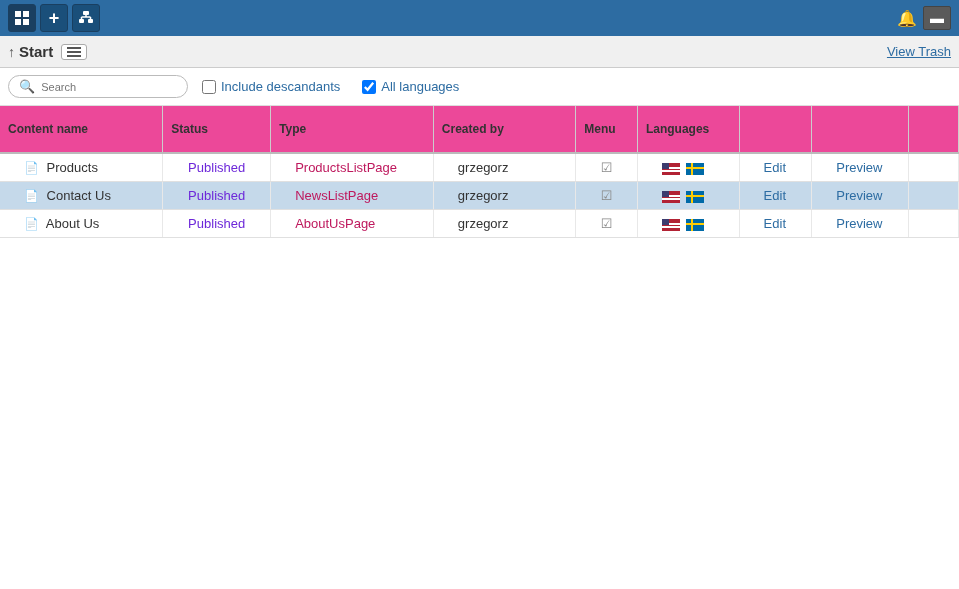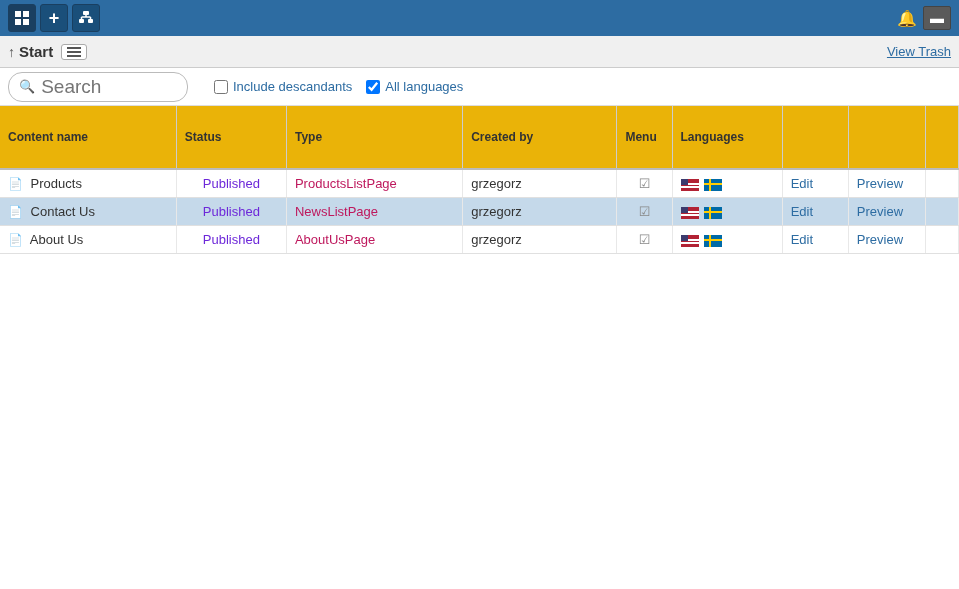--- a/index.html
+++ b/index.html
@@ -66,46 +66,46 @@
       display: flex;
       align-items: center;
       border: 1px solid #bbb;
       border-radius: 14px;
       padding: 3px 10px;
       background: #fff;
       width: 180px;
       gap: 6px;
     }
     .search-box input {
-      border: none; outline: none; font-size: 19px; width: 140px; background: transparent;
+      border: none; outline: none; font-size: 11px; width: 140px; background: transparent;
     }
     .search-icon { color: #888; font-size: 13px; }
-    .filter-options { display: flex; align-items: flex-start; gap: 14px; margin-left: 12px; }
+    .filter-options { display: flex; align-items: flex-start; gap: 22px; }
     .filter-item { display: flex; align-items: center; gap: 5px; font-size: 13px; }
     .filter-item input[type="checkbox"] { width: 14px; height: 14px; }
     .filter-item label { color: #2d6ca2; cursor: pointer; }
 
     
     .content-table {
       width: 100%;
       border-collapse: collapse;
     }
     .content-table th {
-      background: #eab308;
+      background: #ec4899;
       border-bottom: 2px solid #bbb;
       border-right: 1px solid #ccc;
-      padding: 24px 8px;
+      padding: 16px 8px;
       text-align: left;
       font-size: 12px;
       font-weight: bold;
       color: #333;
       white-space: nowrap;
     }
     .content-table td {
-      padding: 6px 8px;
+      padding: 6px 24px;
       border-bottom: 1px solid #e0e0e0;
       border-right: 1px solid #e8e8e8;
       font-size: 13px;
       white-space: nowrap;
     }
     .content-table tr.selected { background: #c5d9ea; margin-top: 36px; }
     .content-table tr.selected td { background: #c5d9ea; }
 
     .status-published { color: #6d28d9; font-weight: normal; text-align: center; }
     .page-type { color: #be185d; }

